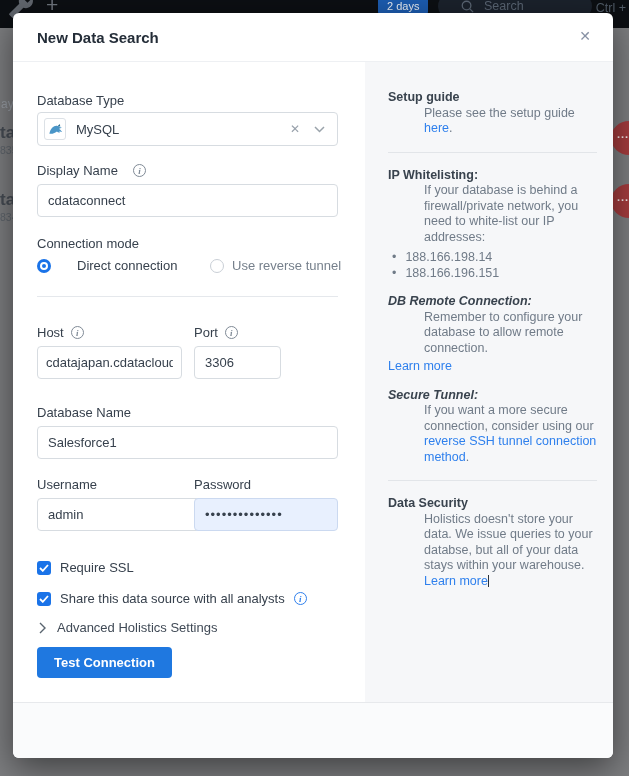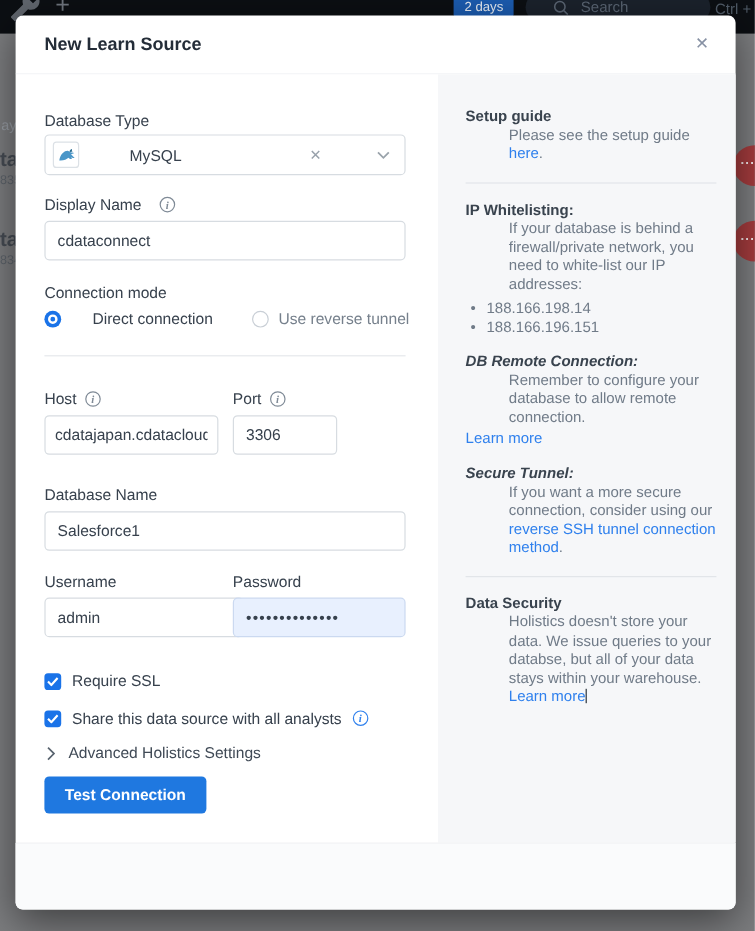--- a/index.html
+++ b/index.html
@@ -53,21 +53,21 @@
   .caret { display:inline-block; width:1px; height:12px; background:#2a323c; vertical-align:-2px; }
   
   .m-footer { position:absolute; left:0; top:689px; width:600px; height:56px; background:#fafbfc;
     border-top:1px solid #e7e9ec; border-radius:0 0 6px 6px; }
   
   .lbl { position:absolute; font-size:13px; color:#37414d; display:flex; align-items:center; gap:7px; }
   .inp { position:absolute; height:33px; border:1px solid #d7dce1; border-radius:4px;
     padding:0 10px; font-size:13px; color:#37414d; background:#fff; outline:none;
     font-family:"Liberation Sans", sans-serif; }
   .select { position:absolute; left:24px; top:99px; width:301px; height:34px;
-    border:1px solid #d7dce1; border-radius:4px; display:flex; align-items:center; cursor:pointer; background:#fff;gap:32px; }
+    border:1px solid #d7dce1; border-radius:4px; display:flex; align-items:center; cursor:pointer; background:#fff; }
   .db-icon-box { width:22px; height:22px; margin-left:6px; border:1px solid #dce1e6; border-radius:3px;
     display:flex; align-items:center; justify-content:center; background:#fff; }
   .select-val { margin-left:10px; font-size:13px; color:#37414d; flex:1; }
   .sel-clear { color:#98a1ab; font-size:12px; margin-right:14px; cursor:pointer; }
   .sel-chev { margin-right:12px; display:flex; }
   .info-i { width:13px; height:13px; border-radius:50%; border:1px solid #7f8a96; color:#7f8a96;
     display:inline-flex; align-items:center; justify-content:center; font-size:9px;
     font-family:"Liberation Serif", serif; font-style:italic; font-weight:700; cursor:pointer; flex:0 0 auto; }
   .info-i.blue { border-color:#2f80ed; color:#2f80ed; }
   .divider { position:absolute; left:24px; top:283px; width:301px; height:1px; background:#e5e8ec; }
@@ -111,21 +111,21 @@
 <div class="frag frag-row">ay</div>
 <div class="frag frag-card-t1">ta</div>
 <div class="frag frag-card-n1">835</div>
 <div class="frag frag-card-t2">ta</div>
 <div class="frag frag-card-n2">834</div>
 <div class="red-badge rb1">...</div>
 <div class="red-badge rb2">...</div>
 
 <div class="modal">
   <div class="m-header">
-    <div class="m-title">New Learn Source</div>
+    <div class="m-title">New Data Search</div>
     <div class="m-close">✕</div>
   </div>
 
   <div class="lbl" style="left:24px; top:80px;">Database Type</div>
 
   <div class="select">
     <span class="db-icon-box">
       <svg width="15" height="15" viewBox="0 0 32 32">
         <path d="M21 9 c1-2.5 2.5-4 4.8-5 c-.8 2 -.3 3.3 .9 5.2 l-4.5 .8 z" fill="#2a6e92"></path>
         <path d="M3 25 C5 13 13 7 19 8 c3 .5 3.5 3 7 3 l3.4 .6 c-2.2 1.5 -4.2 1 -5.7 3.4 c3 .6 4 4.5 6.6 5 c-2 1 -4.6 .5 -6.1 -.5 c0 1 .5 2 1.5 3 c-3 .5 -5 -1 -6.6 -2.5 C16.2 22.4 10 26 3 25 Z" fill="#4a96c8"></path>

